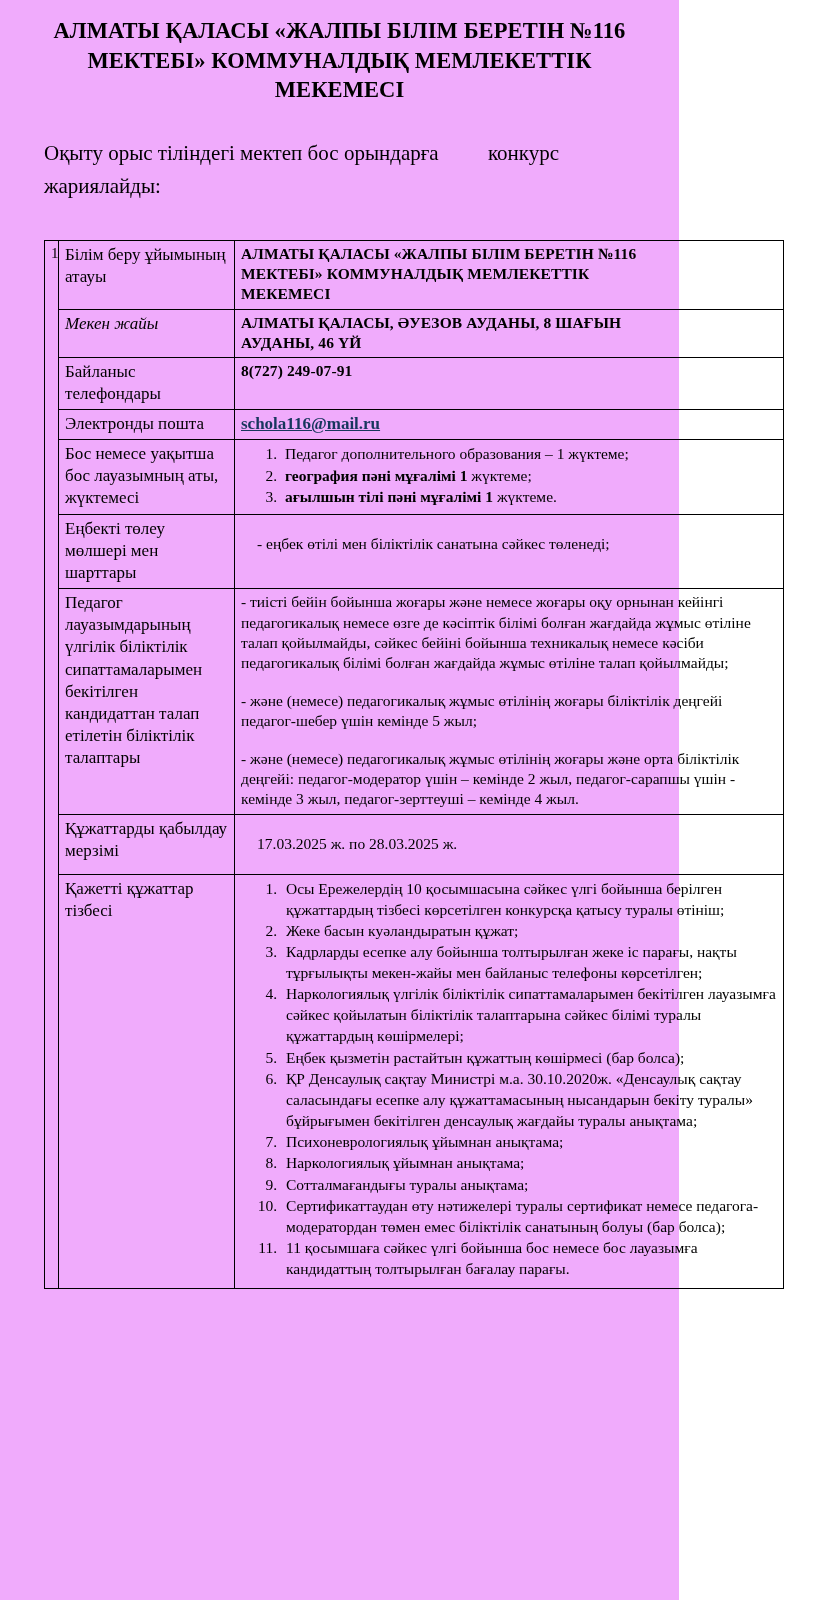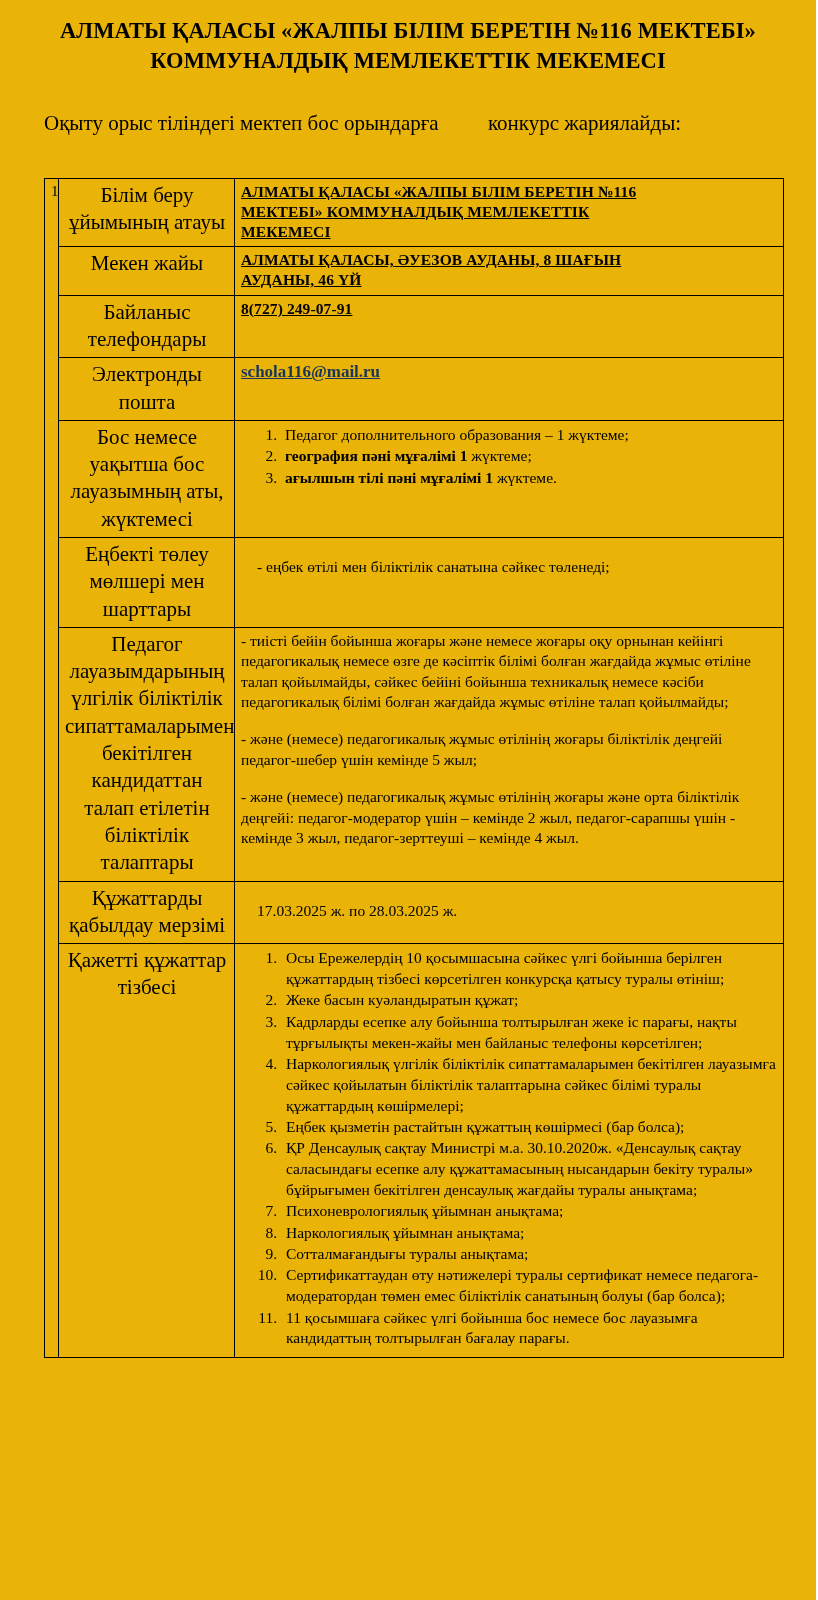--- a/index.html
+++ b/index.html
@@ -9,26 +9,26 @@
     background: #ffffff;
   }
   body {
     width: 818px;
     min-height: 1600px;
     font-family: "Liberation Serif", "DejaVu Serif", serif;
     color: #000000;
     -webkit-font-smoothing: antialiased;
   }
   .page {
-    width: 816px;
+    width: 679px;
     min-height: 1600px;
     position: relative;
     box-sizing: border-box;
     padding: 0;
-    background: #eab308;
+    background: #f0abfc;
   }
 
   
   .doc-title {
     font-weight: bold;
     font-size: 22.5px;
     line-height: 1.32;
     text-align: center;
     margin: 0;
     padding: 16px 48px 0 48px;
@@ -63,32 +63,31 @@
   col.c-label { width: 176px; }
   col.c-value { width: 549px; }
 
   td.num {
     text-align: center;
     padding: 0;
     font-size: 15px;
     vertical-align: middle;
   }
   td.label {
-    font-size: 21px;
+    font-size: 17px;
     line-height: 1.30;
     padding-left: 7px;
-    text-align: center;
   }
   td.value {
     font-size: 15.5px;
     line-height: 1.30;
   }
   td.value.bold  { font-weight: bold; font-size: 15.5px; letter-spacing: 0.1px; }
 
-  .val-line { display: block; text-decoration: underline; }
+  .val-line { display: block; }
 
   
   a.mail {
     color: #17365d;
     font-weight: bold;
     text-decoration: underline;
     font-size: 17px;
   }
 
   
@@ -118,21 +117,21 @@
   .dash-block p {
     margin: 0 0 0 0;
     line-height: 1.315;
     text-indent: 0;
   }
   .dash-block p + p { margin-top: 17px; }
 
   .plain { margin: 16px; line-height: 1.3; }
 
   .pad-bottom-lg { padding-bottom: 26px; }
-  .pad-bottom-md { padding-bottom: 14px; }
+  .pad-bottom-md { padding-bottom: 14px; font-style: italic; }
   .pad-bottom-sm { padding-bottom: 7px; }
 </style>
 </head>
 <body>
 
 <div class="page">
 
   <h1 class="doc-title">АЛМАТЫ ҚАЛАСЫ «ЖАЛПЫ БІЛІМ БЕРЕТІН №116 МЕКТЕБІ» КОММУНАЛДЫҚ МЕМЛЕКЕТТІК МЕКЕМЕСІ</h1>
 
   <p class="doc-subtitle"><span>Оқыту орыс тіліндегі мектеп бос орындарға </span><span class="b">конкурс жариялайды</span><span>:</span></p>

